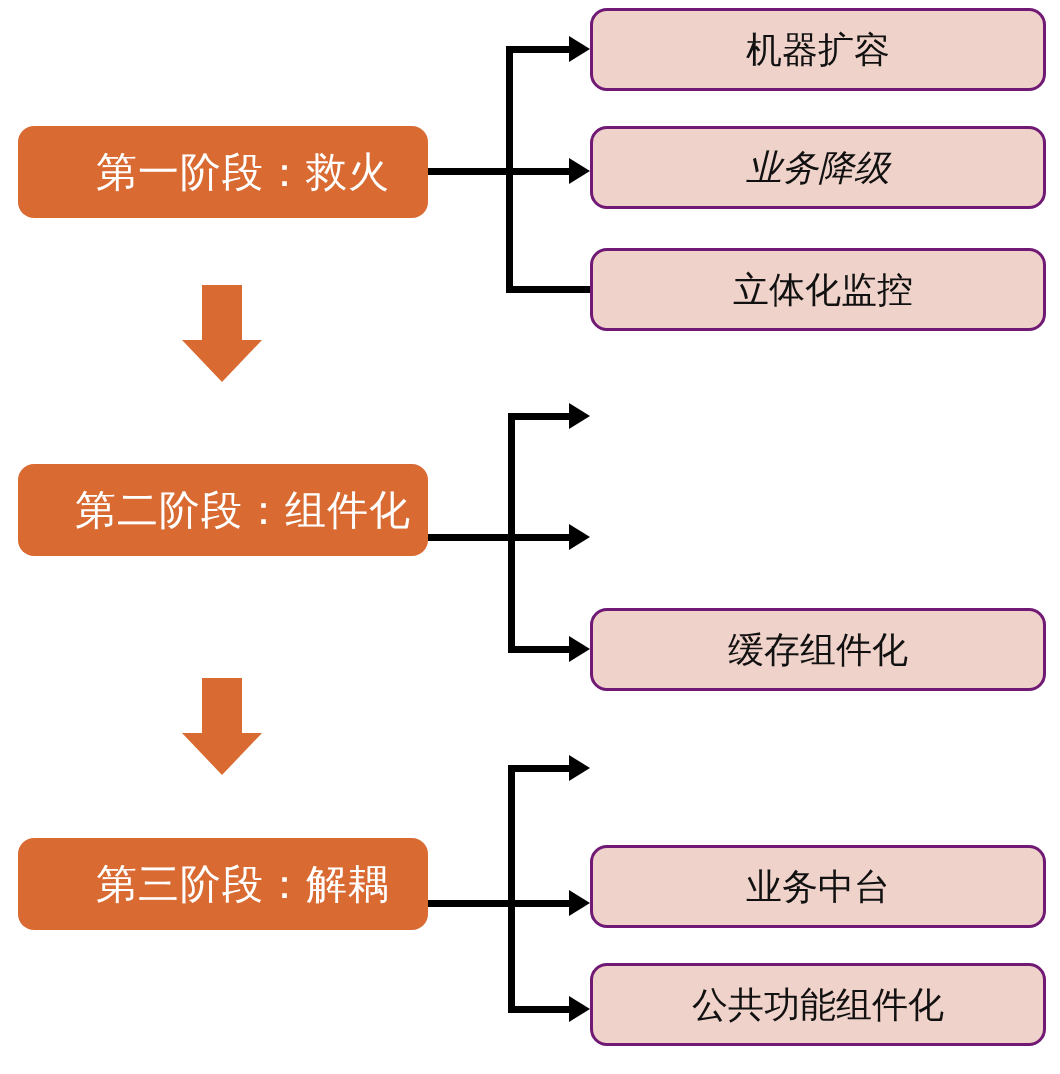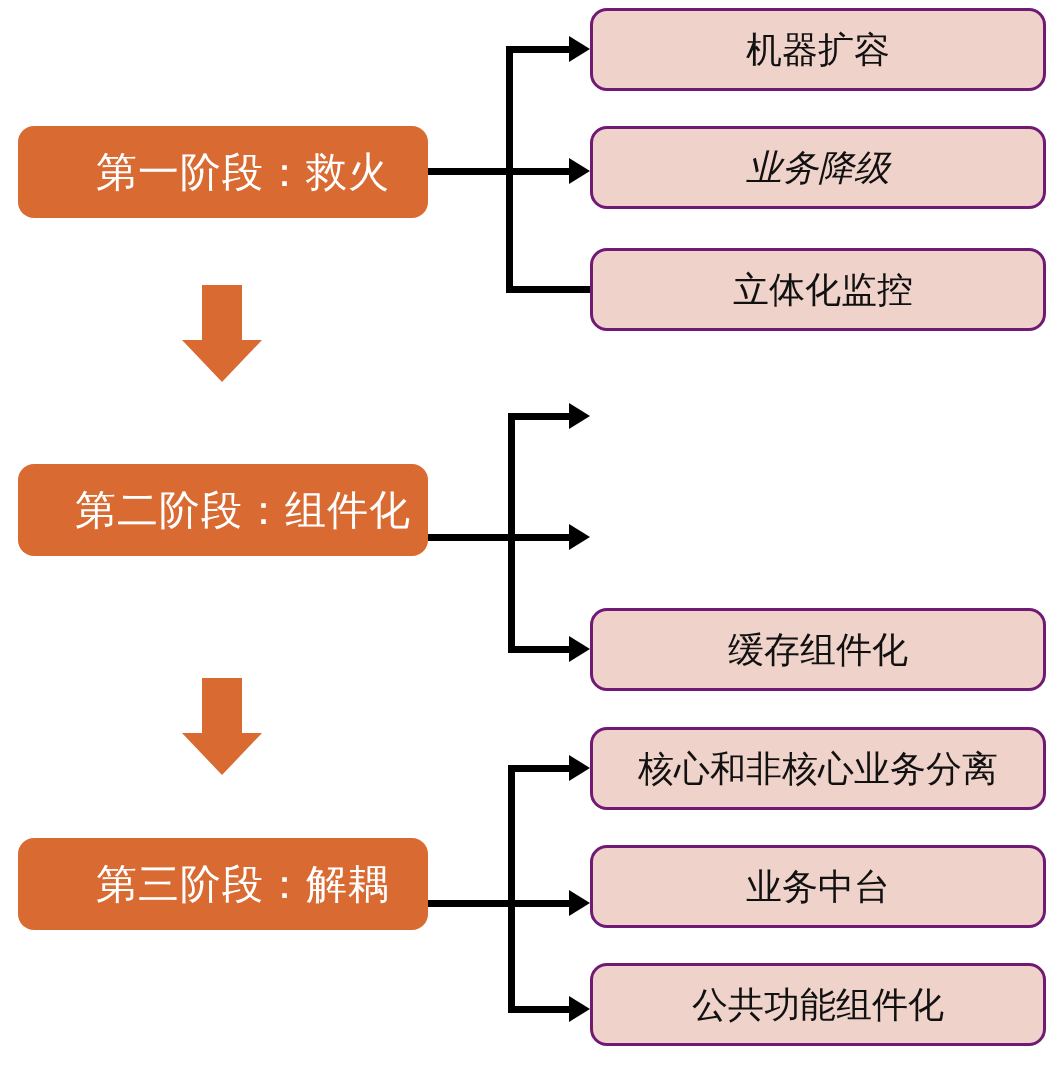--- a/index.html
+++ b/index.html
@@ -182,23 +182,20 @@
 
   <div class="conn-h" style="left:508px; top:765px; width:66px;"></div>
   <div class="arrow-head" style="left:569px; top:755px;"></div>
 
   <div class="conn-h" style="left:508px; top:900px; width:66px;"></div>
   <div class="arrow-head" style="left:569px; top:890px;"></div>
 
   <div class="conn-h" style="left:508px; top:1006px; width:66px;"></div>
   <div class="arrow-head" style="left:569px; top:996px;"></div>
 
-  <div class="task-box" id="task-3-1" style="top:727px;">
-    <span class="task-label">核心和非核心业务分离</span>
-  </div>
   <div class="task-box" id="task-3-2" style="top:845px;">
     <span class="task-label">业务中台</span>
   </div>
   <div class="task-box" id="task-3-3" style="top:963px;">
     <span class="task-label">公共功能组件化</span>
   </div>
 
 </div>
 
 </body></html>

